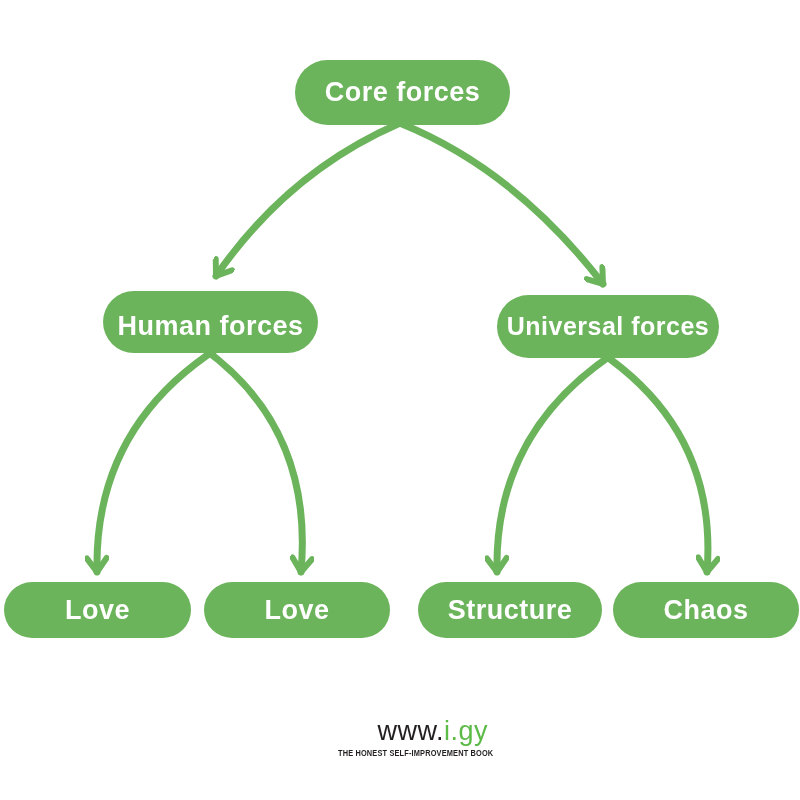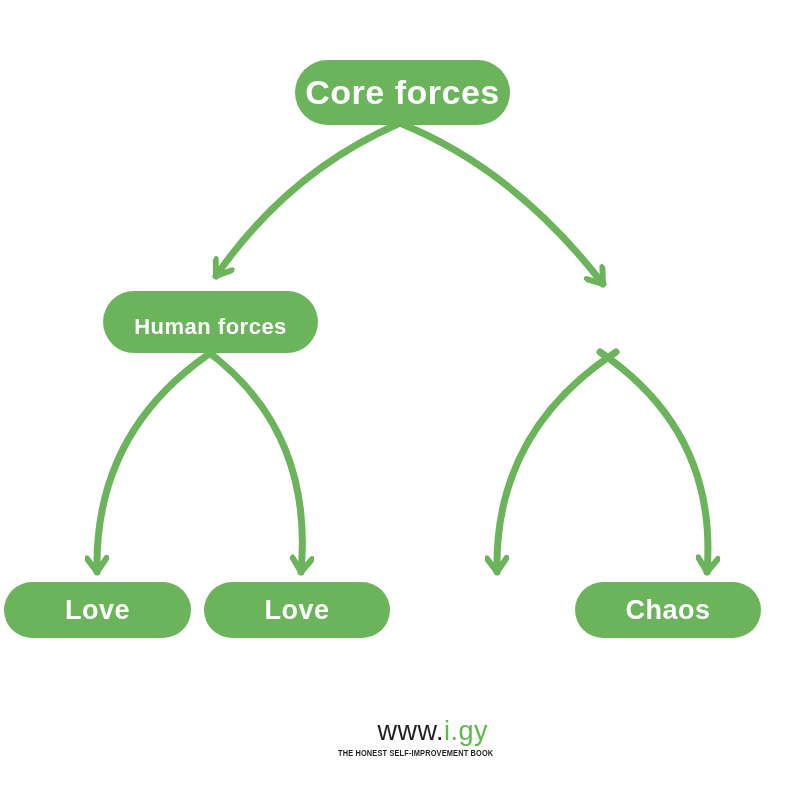--- a/index.html
+++ b/index.html
@@ -43,29 +43,29 @@
     align-items: center;
     justify-content: center;
     white-space: nowrap;
   }
   .pill-label {
     color: var(--label, #FFFFFF);
     font-weight: bold;
     letter-spacing: 0.5px;
   }
   .pill-root       { left: 295px; top: 60px;  width: 215px; height: 65px; }
-  .pill-root .pill-label { font-size: 34px; }
+  .pill-root .pill-label { font-size: 27px; }
   .pill-human      { left: 103px; top: 291px; width: 215px; height: 62px; }
-  .pill-human .pill-label { font-size: 22px; margin-top: 9px; }
+  .pill-human .pill-label { font-size: 27px; margin-top: 9px; }
   .pill-universal  { left: 497px; top: 295px; width: 222px; height: 63px; }
   .pill-universal .pill-label { font-size: 25px; }
   .pill-love       { left: 4px;   top: 582px; width: 187px; height: 56px; }
   .pill-fear       { left: 204px; top: 582px; width: 186px; height: 56px; }
   .pill-structure  { left: 418px; top: 582px; width: 184px; height: 56px; }
-  .pill-chaos      { left: 575px; top: 582px; width: 186px; height: 56px; }
+  .pill-chaos      { left: 613px; top: 582px; width: 186px; height: 56px; }
   .pill-love .pill-label,
   .pill-fear .pill-label,
   .pill-structure .pill-label,
   .pill-chaos .pill-label { font-size: 27px; }
 
   .footer {
     position: absolute;
     left: 338px;
     top: 716px;
     text-align: center;
@@ -111,29 +111,35 @@
   </svg>
 
   <div class="pill pill-root">
     <span class="pill-label">Core forces</span>
   </div>
 
   <div class="pill pill-human">
     <span class="pill-label">Human forces</span>
   </div>
 
+  <div class="pill pill-universal">
+    <span class="pill-label">Universal forces</span>
+  </div>
 
   <div class="pill pill-love">
     <span class="pill-label">Love</span>
   </div>
 
   <div class="pill pill-fear">
     <span class="pill-label">Love</span>
   </div>
 
+  <div class="pill pill-structure">
+    <span class="pill-label">Structure</span>
+  </div>
 
   <div class="pill pill-chaos">
     <span class="pill-label">Chaos</span>
   </div>
 
   <div class="footer">
     <div class="footer-site">
       <span>www.</span><span class="suffix">i.gy</span>
     </div>
     <div class="footer-tagline">THE HONEST SELF-IMPROVEMENT BOOK</div>

